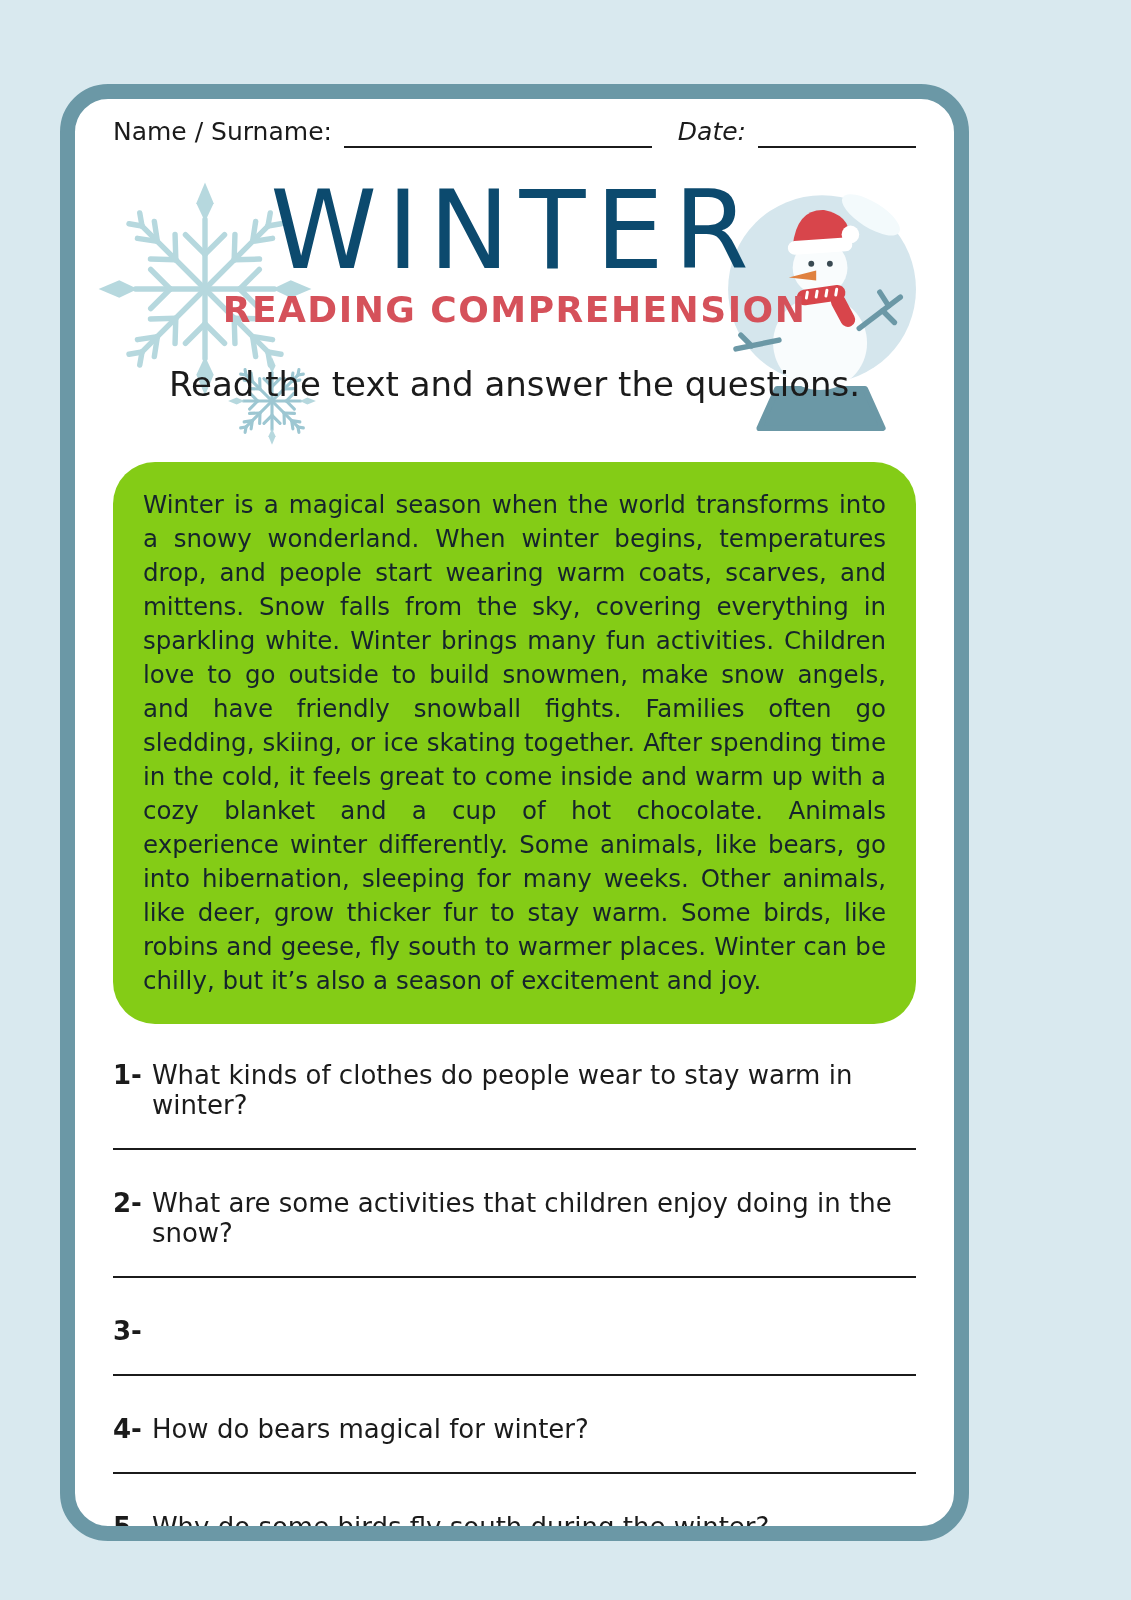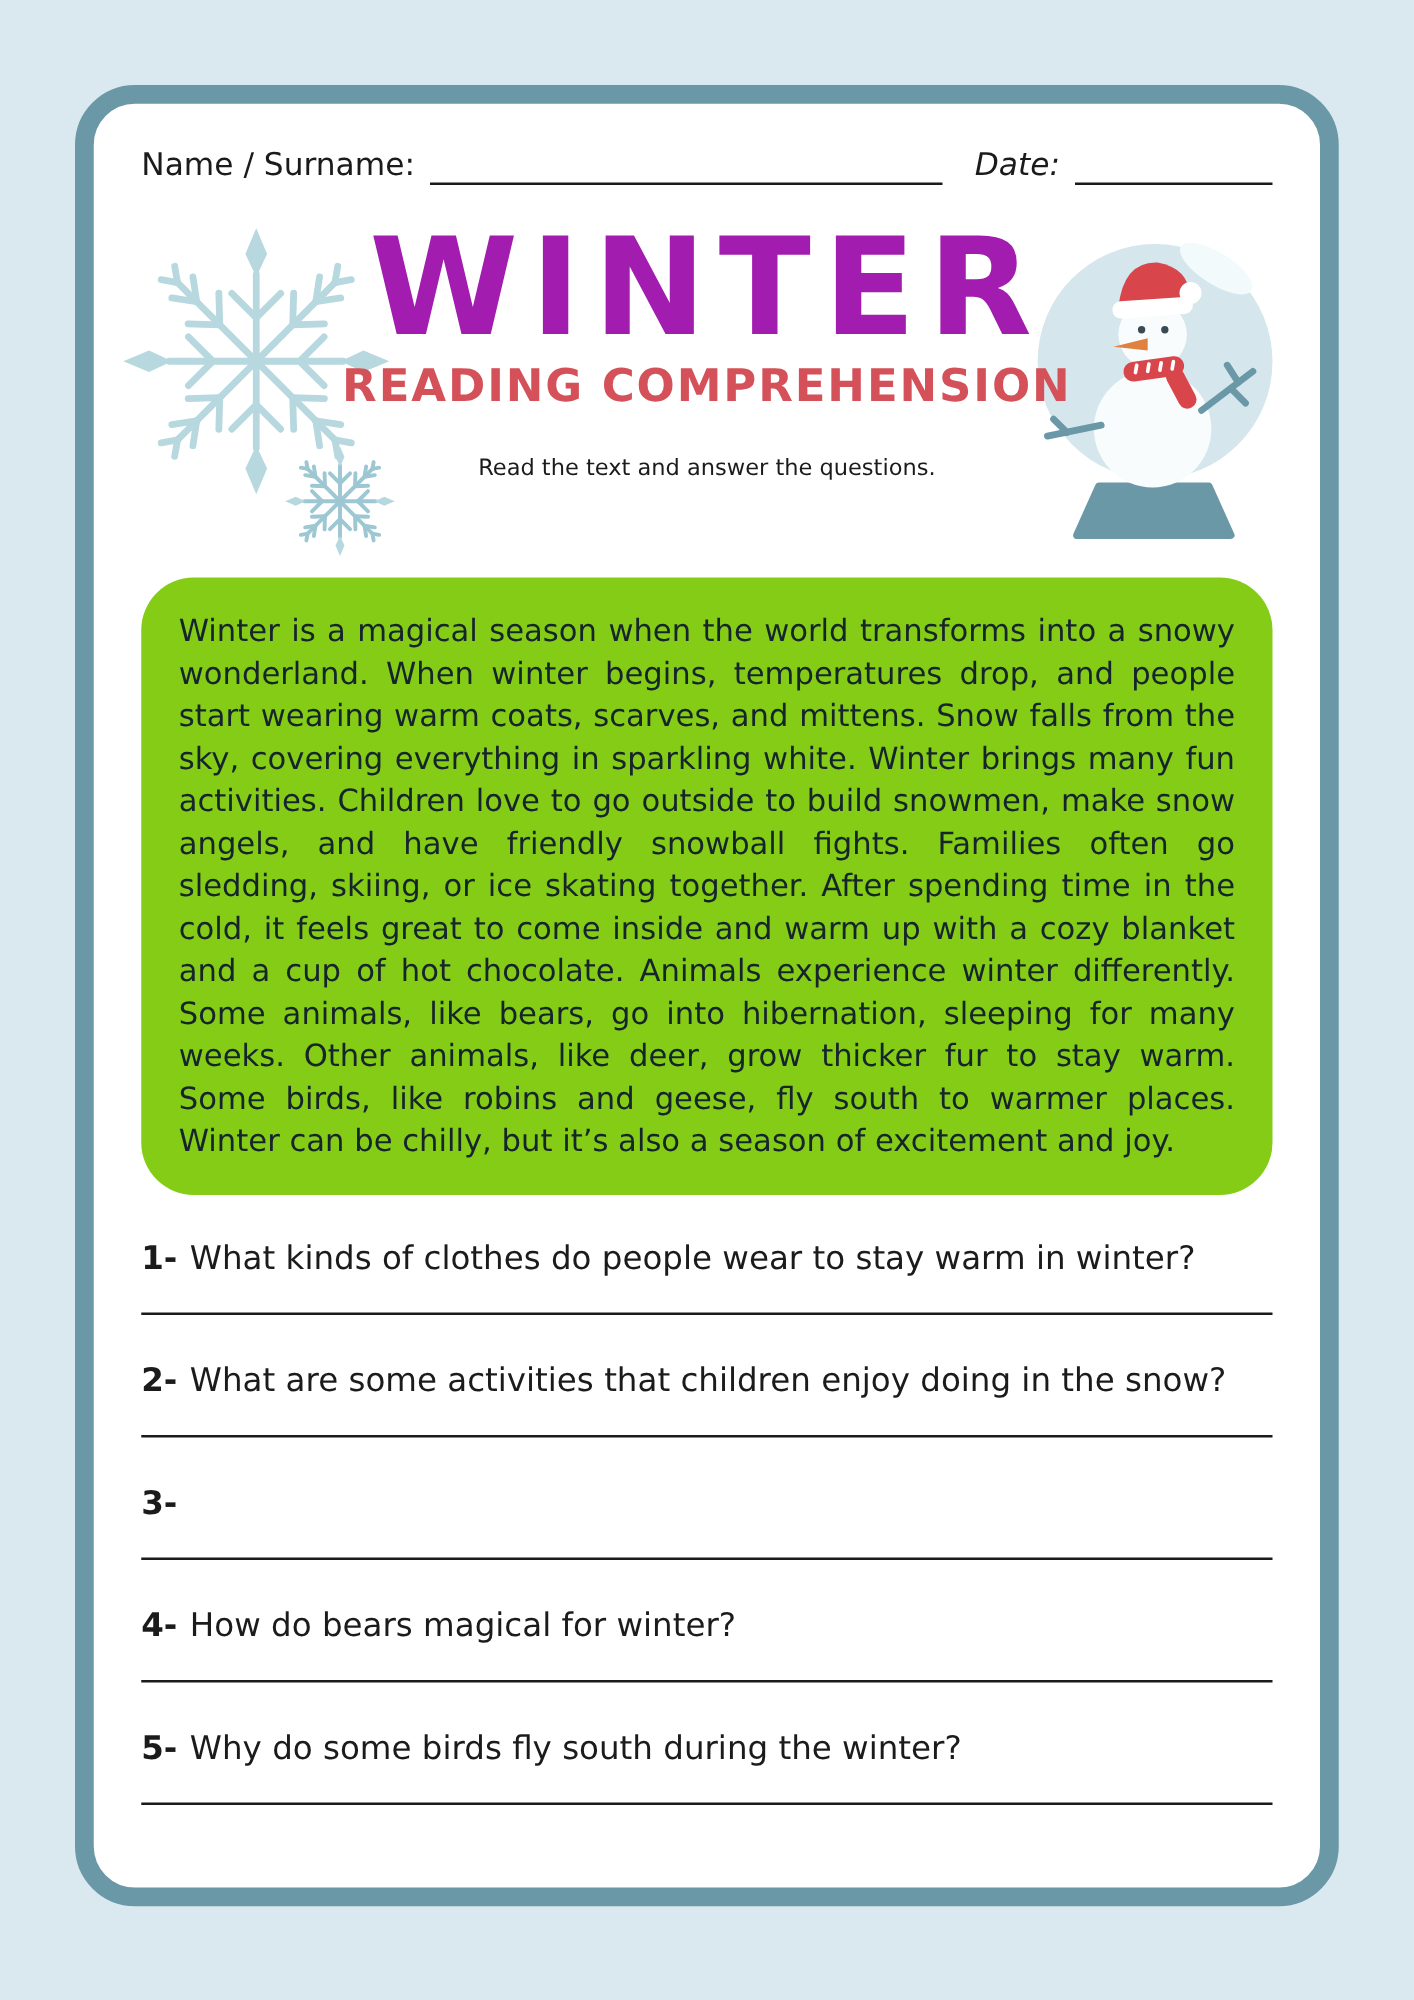--- a/index.html
+++ b/index.html
@@ -5,26 +5,26 @@
   * { margin: 0; padding: 0; box-sizing: border-box; }
   html, body {
     width: 1131px; height: 1600px;
     font-family: "DejaVu Sans", "Liberation Sans", sans-serif;
     background: #d9e9ef;
     position: relative;
     overflow: hidden;
   }
   .card {
     position: absolute;
-    left: 60px; top: 68px;
-    width: 1011px; height: 1457px;
+    left: 60px; top: 84px;
+    width: 909px; height: 1457px;
     background: #ffffff;
     border: 15px solid #6b98a6;
     border-radius: 48px;
-    padding: 28px 38px;
+    padding: 12px 38px;
     overflow: hidden;
   }
   
   .header-row {
     display: flex;
     align-items: flex-end;
     font-size: 25px;
     color: #1b1b1b;
     margin-top: 6px;
   }
@@ -44,33 +44,33 @@
     margin-top: 26px;
   }
   .title-stack {
     position: absolute;
     left: 0; right: 0; top: 0;
     text-align: center;
   }
   .main-title {
     font-size: 108px;
     line-height: 1.05;
-    font-weight: bold;
+    font-weight: normal;
     letter-spacing: 10px;
-    color: #a21caf;
+    color: #0c4a6e;
   }
   .subtitle {
     font-size: 36px;
     font-weight: bold;
     letter-spacing: 1.5px;
     color: #d5515a;
     margin-top: 2px;
   }
   .instruction {
-    font-size: 18px;
+    font-size: 34px;
     color: #1b1b1b;
     margin-top: 34px;
   }
   .snowflake-large { position: absolute; left: -22px; top: -4px; width: 228px; height: 238px; }
   .snowflake-small { position: absolute; left: 112px; top: 180px; width: 94px; height: 94px; }
   .snow-globe { position: absolute; right: -6px; top: -12px; width: 196px; height: 274px; }
 
   
   .passage-box {
     margin-top: 20px;

